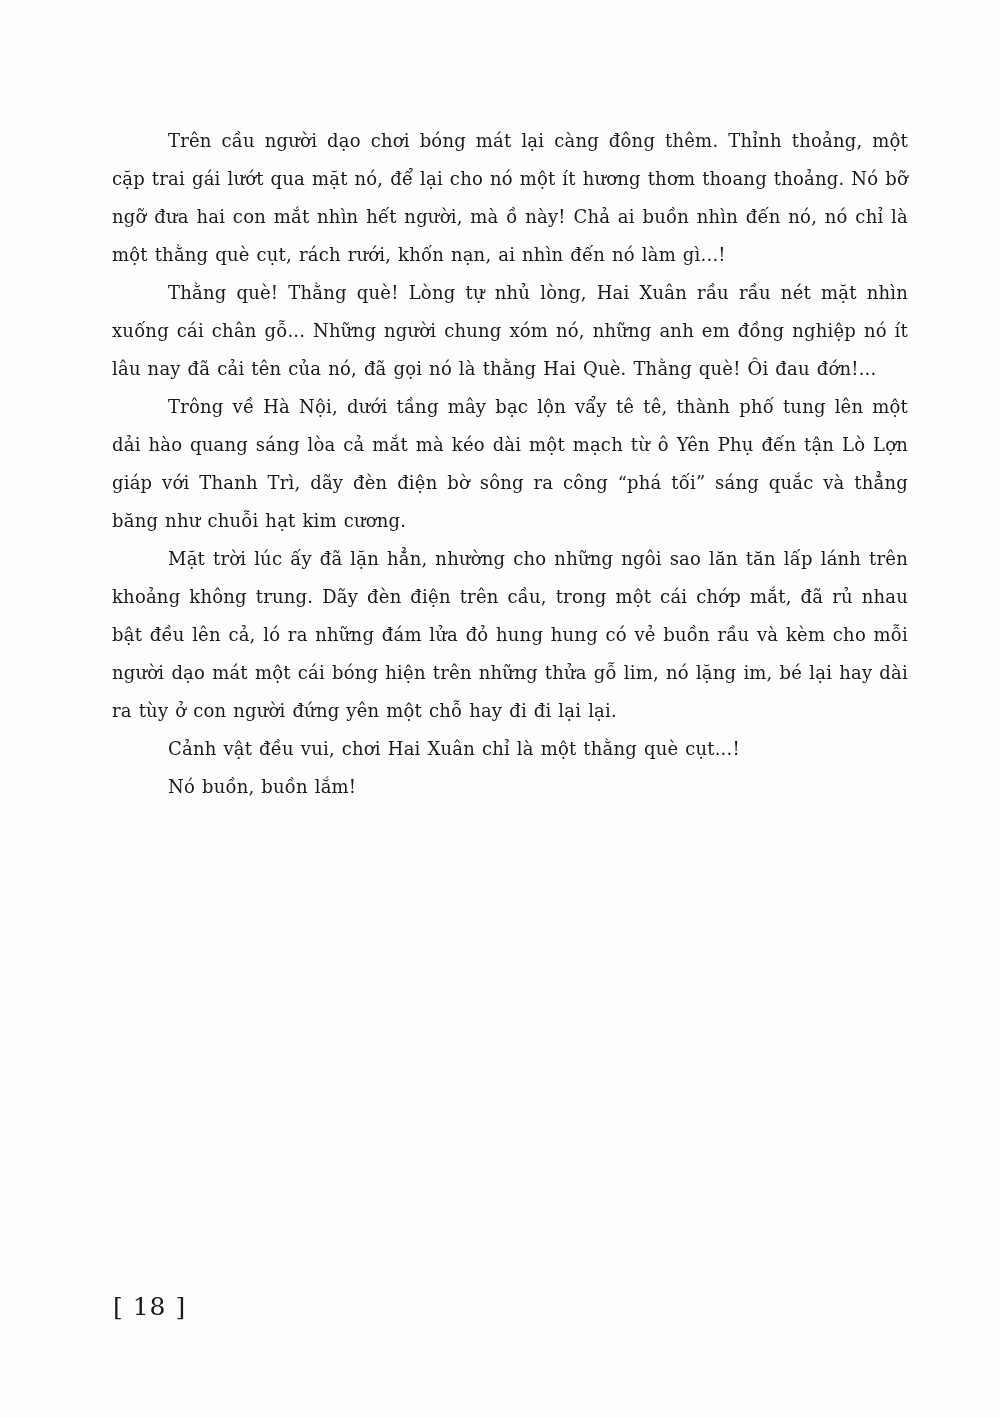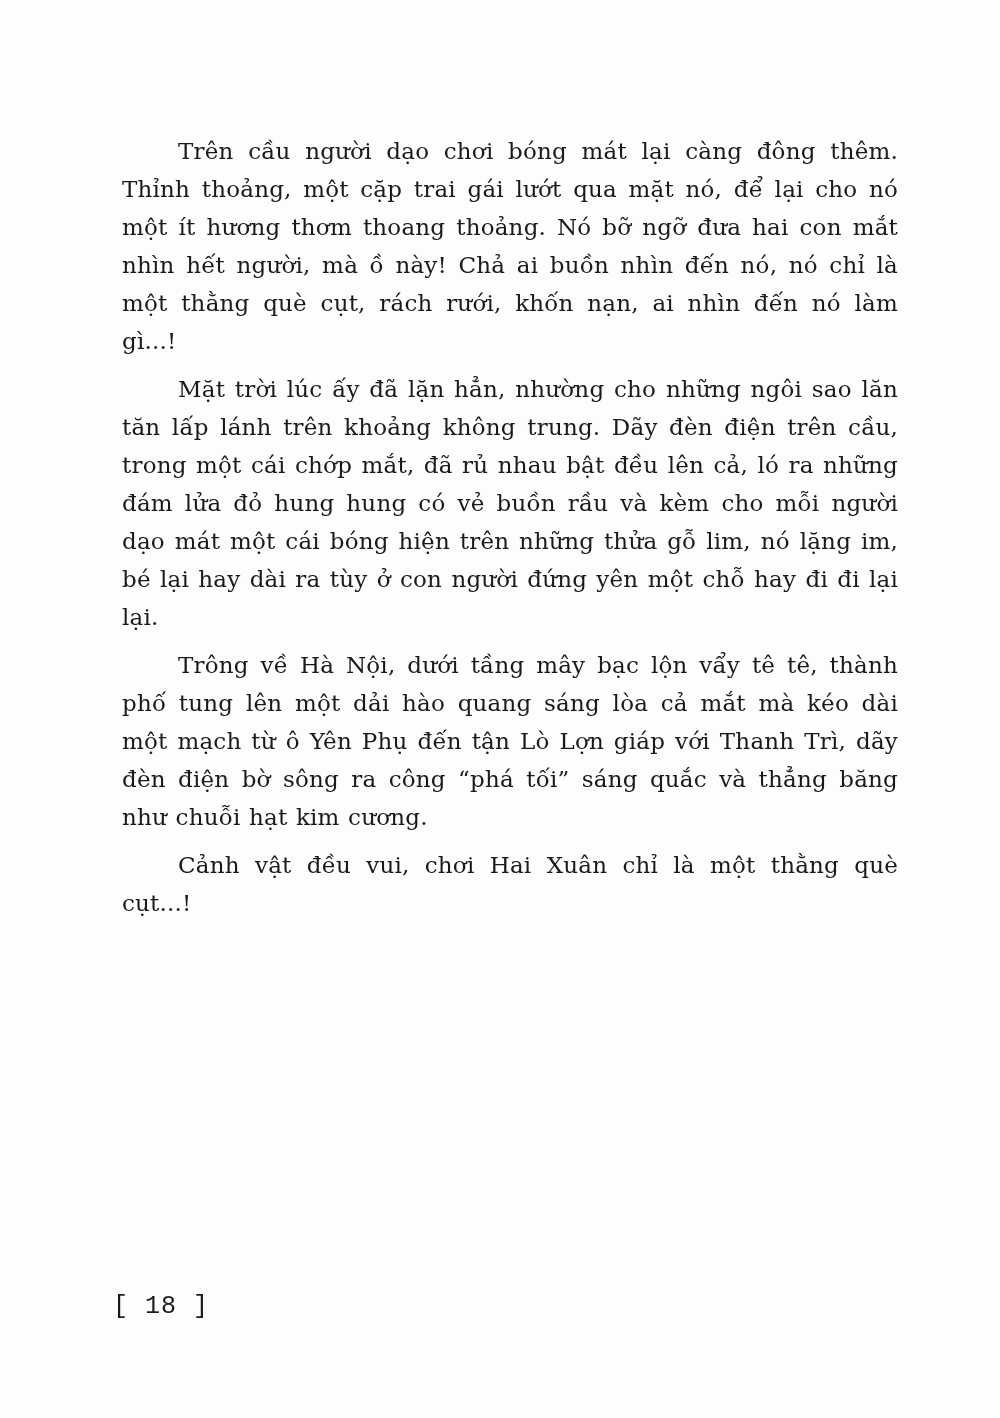--- a/index.html
+++ b/index.html
@@ -16,42 +16,43 @@
     font-family: "DejaVu Serif", "Liberation Serif", serif;
     color: #1a1a1a;
   }
   .text-block {
     position: absolute;
     top: 122px;
     left: 112px;
     width: 796px;
   }
   .para {
-    margin: 10px;
-    font-size: 23px;
+    margin: 0;
+    font-size: 18px;
     line-height: 38px;
     text-align: justify;
     text-indent: 56px;
     letter-spacing: 0.2px;
     word-spacing: 1px;
   }
   .page-number {
     position: absolute;
     left: 113px;
     top: 1292px;
     font-size: 25px;
     letter-spacing: 1px;
     color: #1a1a1a;
-    font-family: Liberation Mono, monospace;
   }
 </style>
 </head>
 <body>
 
 <div class="page">
   <div class="text-block">
     <p class="para">Trên cầu người dạo chơi bóng mát lại càng đông thêm. Thỉnh thoảng, một cặp trai gái lướt qua mặt nó, để lại cho nó một ít hương thơm thoang thoảng. Nó bỡ ngỡ đưa hai con mắt nhìn hết người, mà ồ này! Chả ai buồn nhìn đến nó, nó chỉ là một thằng què cụt, rách rưới, khốn nạn, ai nhìn đến nó làm gì...!</p>
+    <p class="para">Thằng què! Thằng què! Lòng tự nhủ lòng, Hai Xuân rầu rầu nét mặt nhìn xuống cái chân gỗ... Những người chung xóm nó, những anh em đồng nghiệp nó ít lâu nay đã cải tên của nó, đã gọi nó là thằng Hai Què. Thằng què! Ôi đau đớn!...</p>
+    <p class="para">Trông về Hà Nội, dưới tầng mây bạc lộn vẩy tê tê, thành phố tung lên một dải hào quang sáng lòa cả mắt mà kéo dài một mạch từ ô Yên Phụ đến tận Lò Lợn giáp với Thanh Trì, dãy đèn điện bờ sông ra công “phá tối” sáng quắc và thẳng băng như chuỗi hạt kim cương.</p>
     <p class="para">Mặt trời lúc ấy đã lặn hẳn, nhường cho những ngôi sao lăn tăn lấp lánh trên khoảng không trung. Dãy đèn điện trên cầu, trong một cái chớp mắt, đã rủ nhau bật đều lên cả, ló ra những đám lửa đỏ hung hung có vẻ buồn rầu và kèm cho mỗi người dạo mát một cái bóng hiện trên những thửa gỗ lim, nó lặng im, bé lại hay dài ra tùy ở con người đứng yên một chỗ hay đi đi lại lại.</p>
-    <p class="para">Trông về Hà Nội, dưới tầng mây bạc lộn vẩy tê tê, thành phố tung lên một dải hào quang sáng lòa cả mắt mà kéo dài một mạch từ ô Yên Phụ đến tận Lò Lợn giáp với Thanh Trì, dãy đèn điện bờ sông ra công “phá tối” sáng quắc và thẳng băng như chuỗi hạt kim cương.</p>
     <p class="para">Cảnh vật đều vui, chơi Hai Xuân chỉ là một thằng què cụt...!</p>
+    <p class="para">Nó buồn, buồn lắm!</p>
   </div>
   <div class="page-number">[ 18 ]</div>
 </div>
 
 </body></html>

